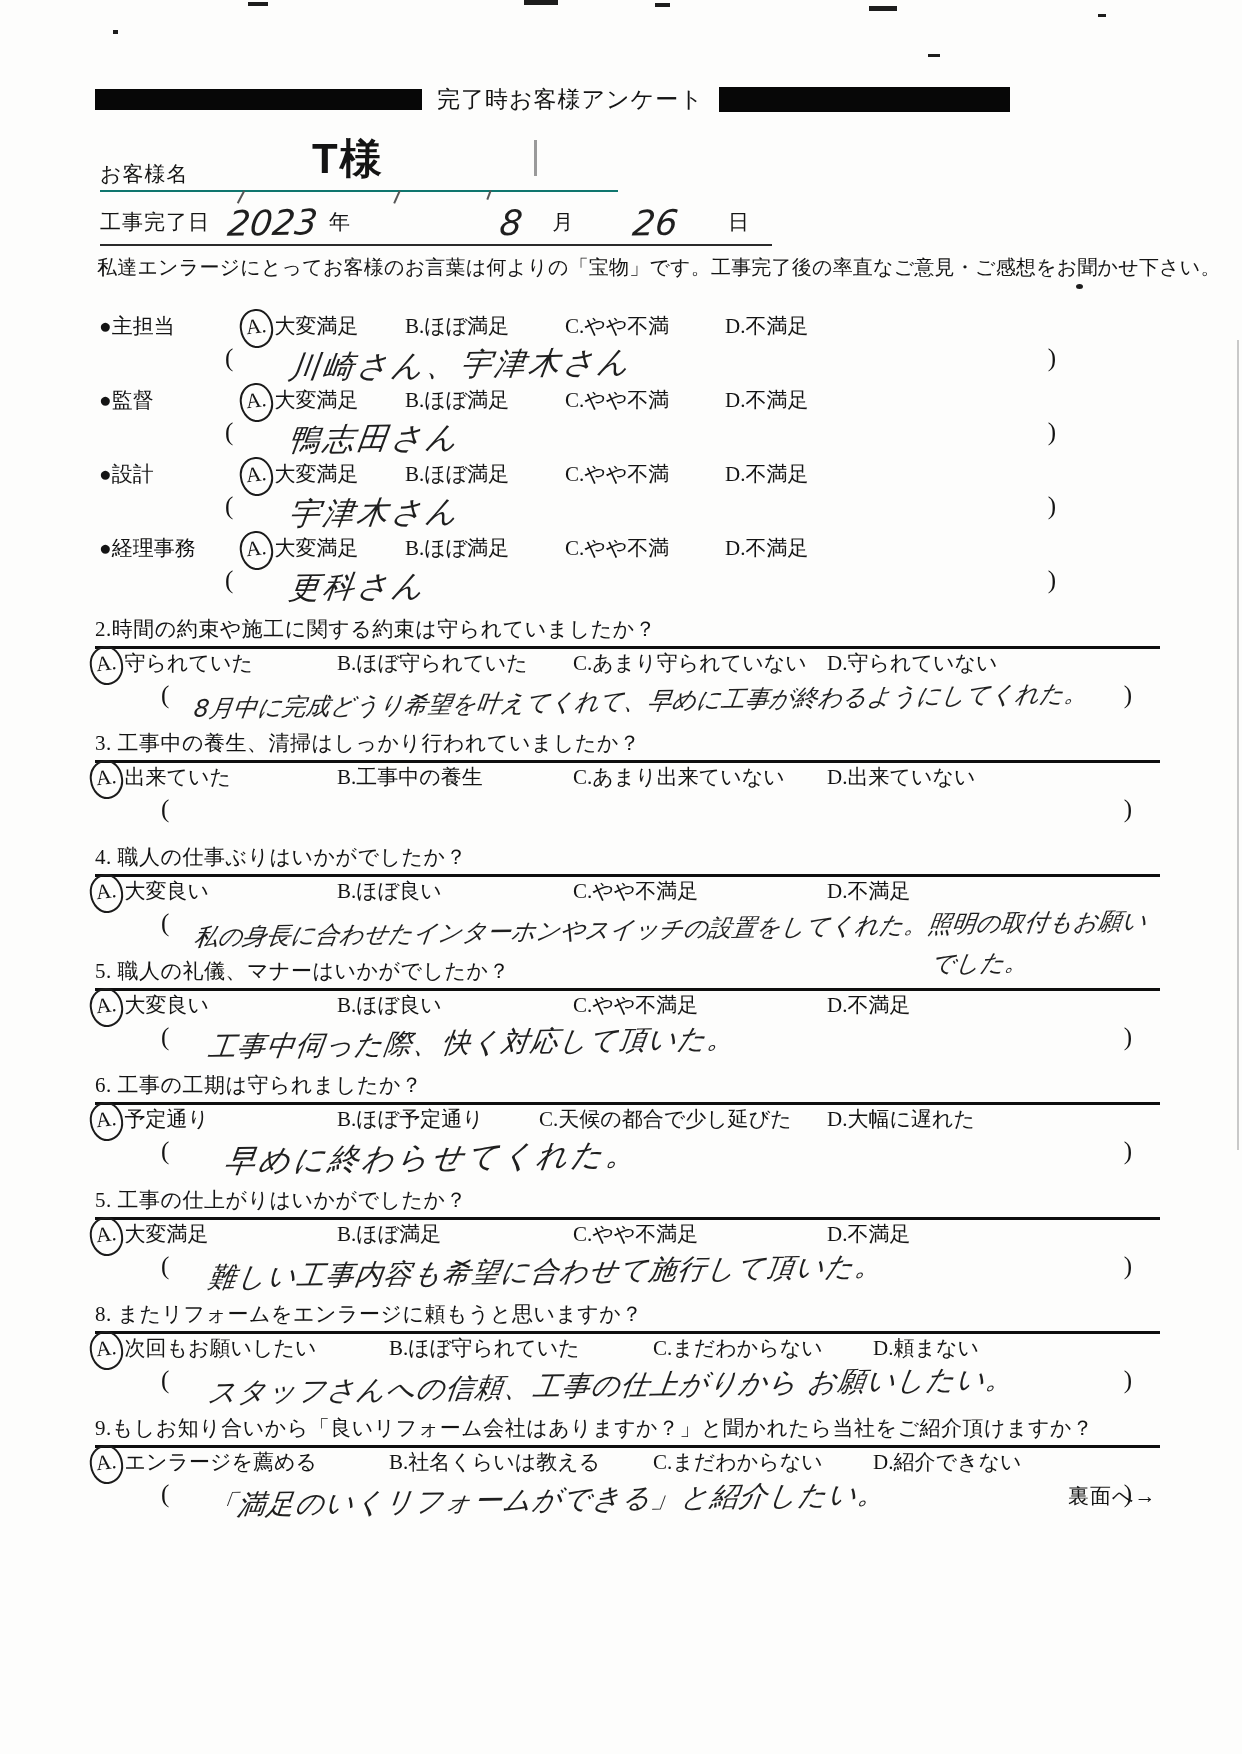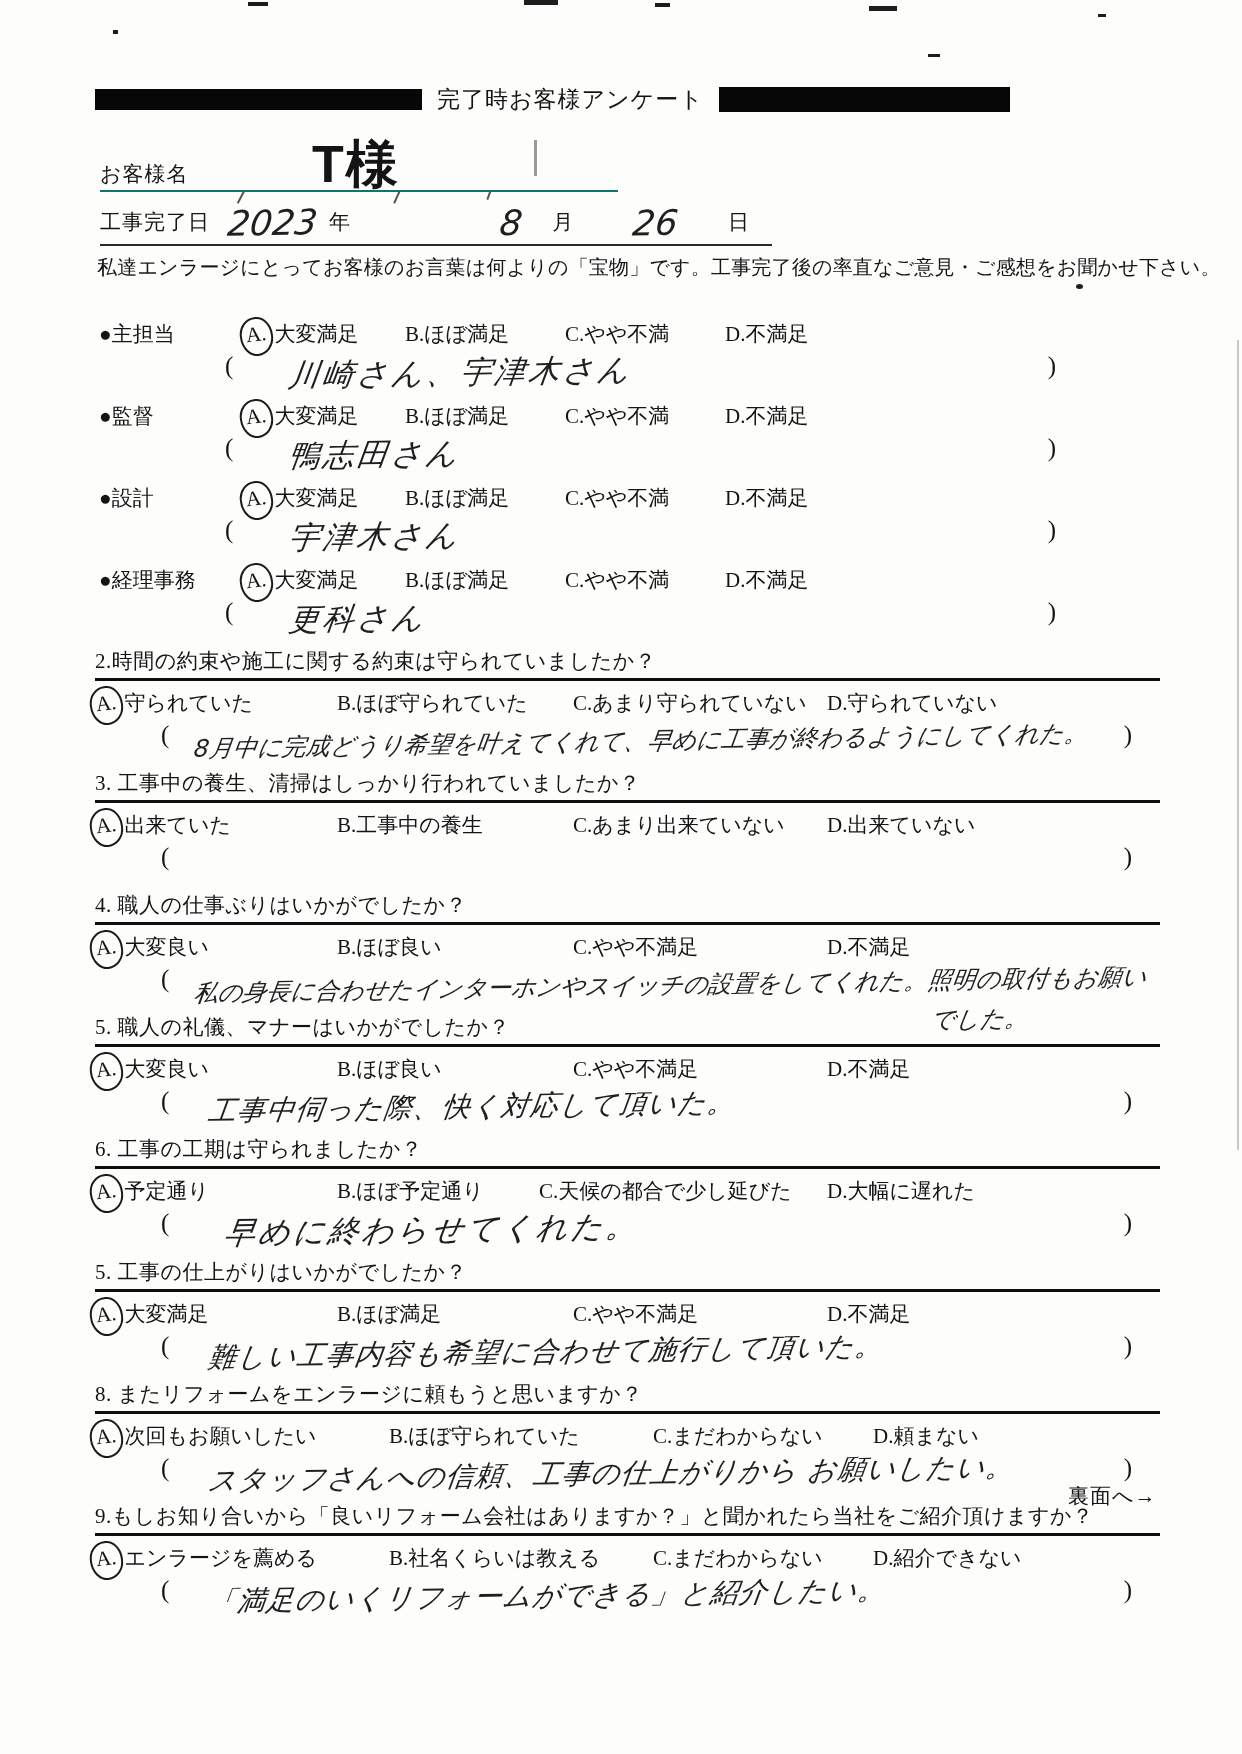--- a/index.html
+++ b/index.html
@@ -13,21 +13,21 @@
 
   
   .header{position:absolute;top:84px;left:95px;display:flex;align-items:center}
   .bar{width:327px;height:21px;background:#070707}
   .bar-r{width:291px;height:25px}
   .htitle{font-size:23px;padding:0 15px;letter-spacing:1px;white-space:nowrap}
 
   
   .customer{position:absolute;top:112px;left:100px;width:518px;height:78px;border-bottom:2px solid #0f766e}
   .flabel{position:absolute;bottom:2px;left:0;font-size:21px;letter-spacing:1px}
-  .cname{position:absolute;left:212px;top:26px;font-family:"Liberation Sans",sans-serif;font-weight:bold;font-size:52px;line-height:1;letter-spacing:2px}
+  .cname{position:absolute;left:212px;top:26px;font-family:"Liberation Sans",sans-serif;font-weight:bold;font-size:42px;line-height:1;letter-spacing:2px}
   .tick{position:absolute;left:434px;top:28px;width:3px;height:36px;background:#9a9a9a}
   .sl{position:absolute;background:#555;width:2px;height:14px;top:78px}
   .sl1{left:140px;transform:rotate(28deg)}
   .sl2{left:296px;transform:rotate(24deg)}
   .sl3{left:388px;transform:rotate(20deg);height:10px}
 
   
   .daterow{position:absolute;top:208px;left:100px;width:672px;display:flex;align-items:flex-start;border-bottom:2px solid #2b2b2b;padding-bottom:4px}
   .dlabel{font-size:21px;letter-spacing:1px}
   .unit{font-size:21px}
@@ -37,21 +37,21 @@
   .d-m{margin-left:150px}.u-m{margin-left:30px}
   .d-d{margin-left:60px}.u-d{margin-left:50px}
 
   
   .intro{position:absolute;top:254px;left:97px;width:1112px;font-size:20px;letter-spacing:.2px;white-space:nowrap}
 
   
   .qwrap{position:absolute;top:312px;left:95px;width:1065px}
   .q{margin-bottom:7px}
   .qtitle{font-size:21px;padding-bottom:3px;border-bottom:3px solid #0e0e0e;letter-spacing:.5px;white-space:nowrap}
-  .row{display:flex;align-items:baseline;margin-top:8px;font-size:21px;padding-left:4px}
+  .row{display:flex;align-items:baseline;font-size:21px;padding-left:4px}
   .opt{white-space:nowrap}
   .sublabel{width:150px;white-space:nowrap}
   .q1cols .oa{width:156px}.q1cols .ob{width:160px}.q1cols .oc{width:160px}
   .std .oa{width:238px}.std .ob{width:236px}.std .oc{width:254px}
   .q6cols .oa{width:238px}.q6cols .ob{width:202px}.q6cols .oc{width:288px}
   .q8cols .oa{width:290px}.q8cols .ob{width:264px}.q8cols .oc{width:220px}
   .circ{display:inline-block;border:2px solid #1b1b1b;border-radius:50% 48% 52% 50% / 46% 52% 48% 54%;padding:3px 5px 7px 4px;margin:-6px 1px -10px -9px;transform:rotate(-7deg)}
   .comment{display:flex;align-items:flex-start;min-height:43px;margin-top:2px;position:relative}
   .paren{font-size:25px;line-height:1.3}
   .close{margin-left:auto}

